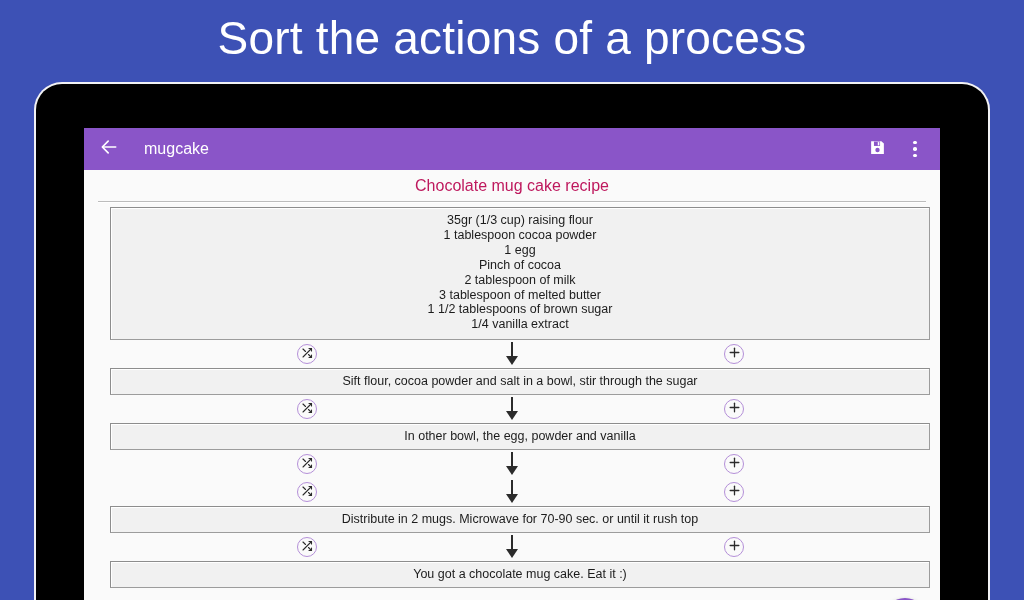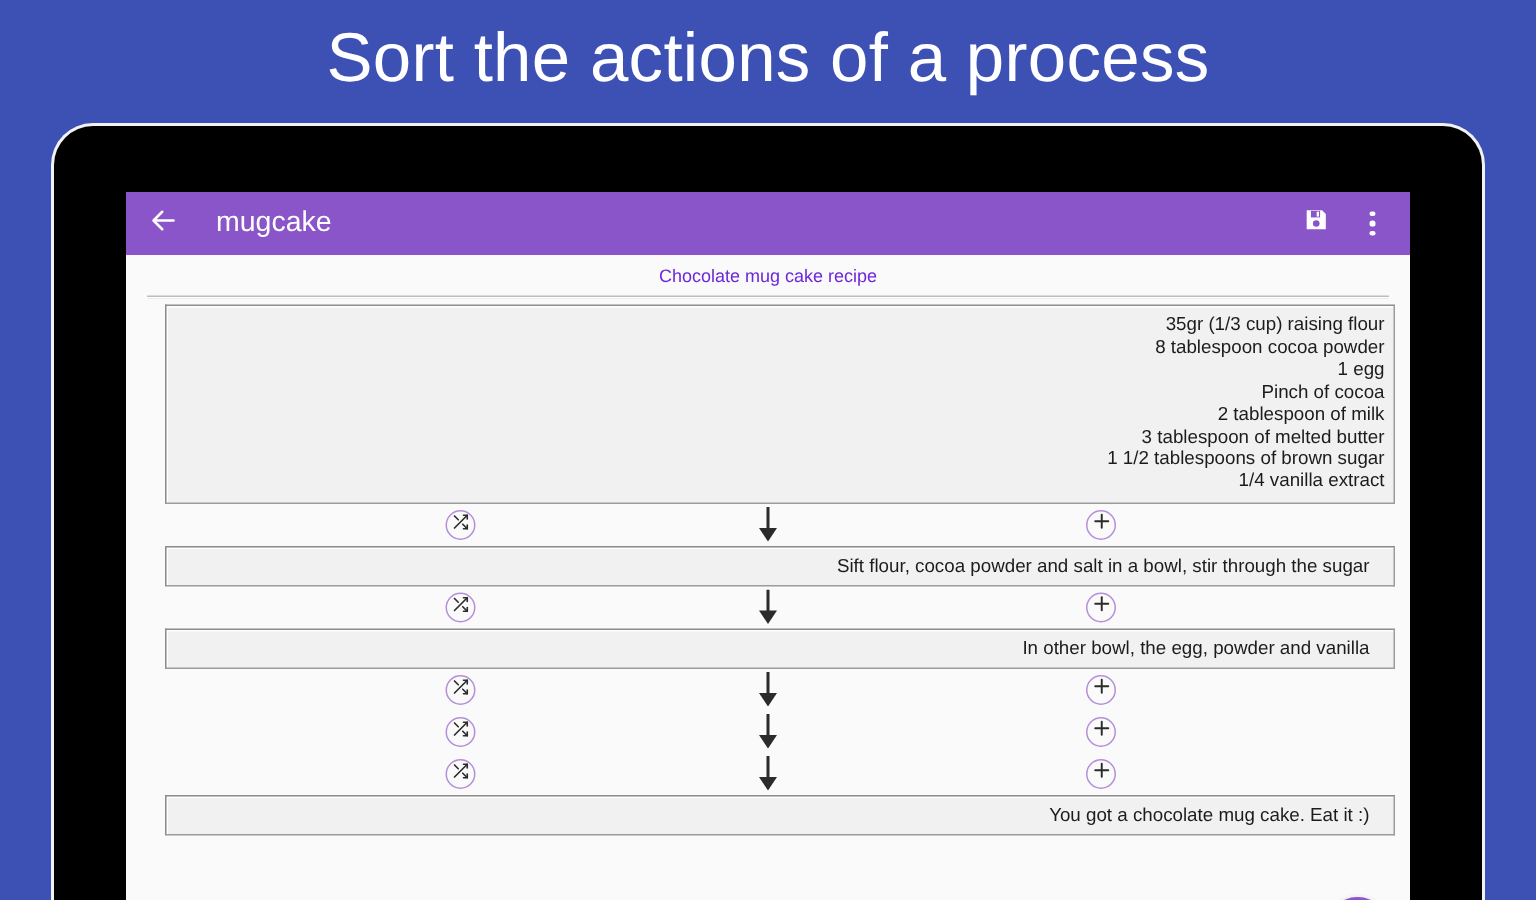--- a/index.html
+++ b/index.html
@@ -69,21 +69,21 @@
     padding: 0 14px 0 12px;
     position: relative;
   }
   .appbar-back {
     width: 26px; height: 26px;
     display: flex; align-items: center; justify-content: center;
     flex: 0 0 auto;
   }
   .appbar-title {
     color: #ffffff;
-    font-size: 19px;
+    font-size: 16px;
     margin-left: 22px;
     flex: 1 1 auto;
     white-space: nowrap;
   }
   .appbar-actions {
     display: flex;
     align-items: center;
     gap: 16px;
     flex: 0 0 auto;
   }
@@ -102,42 +102,42 @@
 
   
   .content {
     padding: 0 10px;
     background: #fafafa;
     height: 474px;
   }
 
   .recipe-title {
     text-align: center;
-    color: #6d28d9;
-    font-size: 12px;
+    color: #be185d;
+    font-size: 16px;
     padding: 7px 0 6px 0;
   }
 
   .divider {
     height: 2px;
     background: #bcbcbc;
     border-bottom: 1px solid #ffffff;
     margin: 0 4px 4px 4px;
   }
 
   
   .box {
     background: #f1f1f1;
     border: 1px solid #9c9c9c;
     border-top-color: #8d8d8d;
     border-left-color: #8d8d8d;
     box-shadow: inset 1px 1px 0 #ffffff;
     color: #1c1c1c;
     font-size: 12.5px;
-    text-align: right;
+    text-align: center;
     margin-left: 16px;
   }
 
   .ingredients {
     padding: 5px 6px 7px 6px;
     line-height: 14.9px;
   }
   .ingredients div { white-space: nowrap; }
 
   .step {
@@ -229,21 +229,21 @@
       </div>
     </div>
 
     <div class="content">
 
       <div class="recipe-title">Chocolate mug cake recipe</div>
       <div class="divider"></div>
 
       <div class="box ingredients">
         <div>35gr (1/3 cup) raising flour</div>
-        <div>8 tablespoon cocoa powder</div>
+        <div>1 tablespoon cocoa powder</div>
         <div>1 egg</div>
         <div>Pinch of cocoa</div>
         <div>2 tablespoon of milk</div>
         <div>3 tablespoon of melted butter</div>
         <div>1 1/2 tablespoons of brown sugar</div>
         <div>1/4 vanilla extract</div>
       </div>
 
       <div class="connector">
         <div class="circle-btn shuffle">
@@ -355,20 +355,21 @@
         <div class="circle-btn add">
           <span>
             <svg width="13" height="13" viewBox="0 0 24 24" stroke="#2b2b2b" stroke-width="2.4" stroke-linecap="round">
               <line x1="12" y1="4" x2="12" y2="20"></line>
               <line x1="4" y1="12" x2="20" y2="12"></line>
             </svg>
           </span>
         </div>
       </div>
 
+      <div class="box step">Distribute in 2 mugs. Microwave for 70-90 sec. or until it rush top</div>
 
       <div class="connector">
         <div class="circle-btn shuffle">
           <span>
             <svg width="12" height="12" viewBox="0 0 24 24" fill="none" stroke="#2b2b2b" stroke-width="2.2" stroke-linecap="round" stroke-linejoin="round">
               <polyline points="16,3 21,3 21,8"></polyline>
               <line x1="4" y1="20" x2="21" y2="3"></line>
               <polyline points="21,16 21,21 16,21"></polyline>
               <line x1="15" y1="15" x2="21" y2="21"></line>
               <line x1="4" y1="4" x2="9" y2="9"></line>

